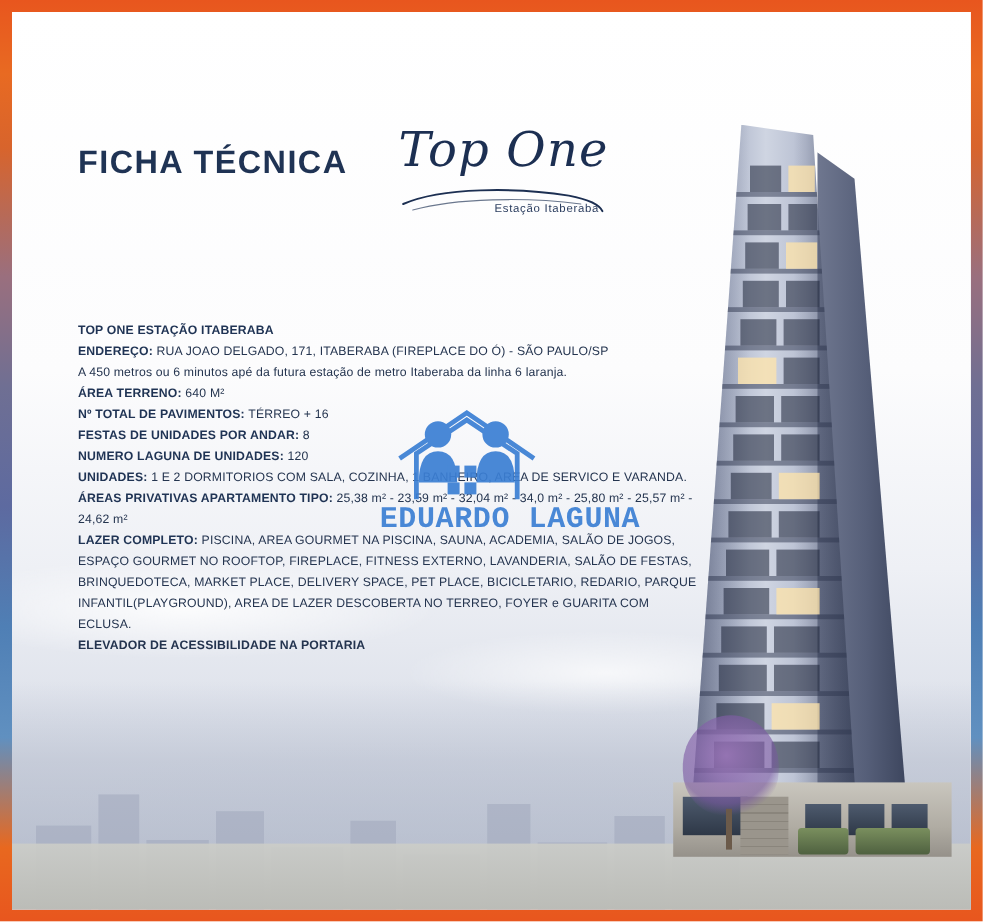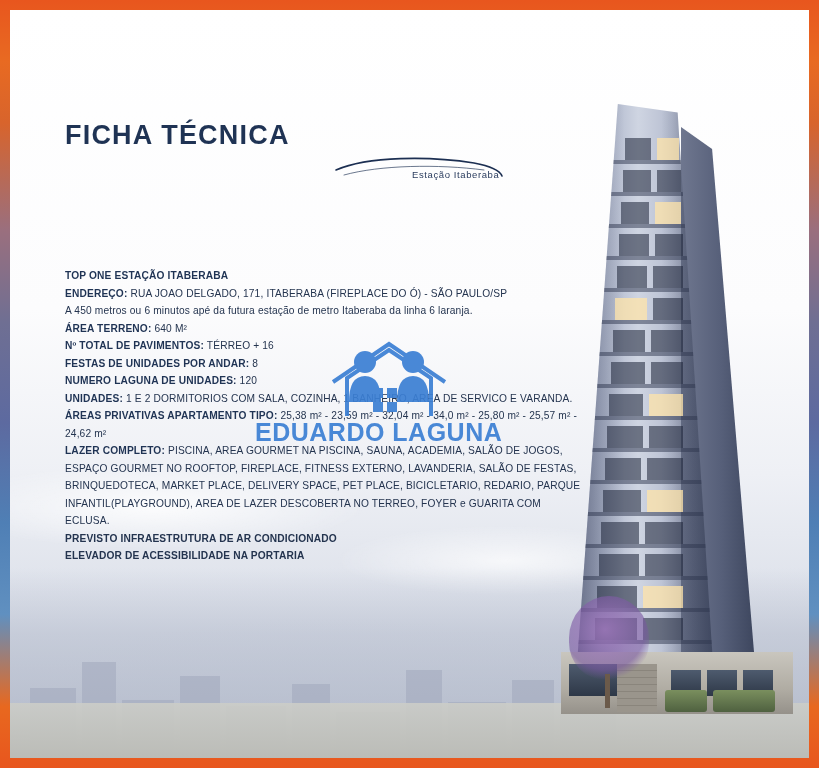--- a/index.html
+++ b/index.html
@@ -132,25 +132,26 @@
     position: absolute;
     left: 245px; top: 330px;
     width: 340px; height: 110px;
     opacity: 0.92;
     pointer-events: none;
   }
   .wm-text {
     position: absolute;
     left: 0; top: 78px;
     width: 340px;
+    text-align: center;
     font-size: 25px;
     font-weight: bold;
     letter-spacing: 0.5px;
     color: #3b7fd4;
-    font-family: Liberation Sans, sans-serif;
+    font-family: Liberation Mono, monospace;
   }
 
   
   .building {
     position: absolute;
     right: 8px; bottom: 36px;
     width: 240px; height: 620px;
   }
   .tower {
     position: absolute;
@@ -245,20 +246,21 @@
       <div class="city-block" style="left:396px; height:88px;  width:36px;"></div>
       <div class="city-block" style="left:438px; height:56px;  width:58px;"></div>
       <div class="city-block" style="left:502px; height:78px;  width:42px;"></div>
       <div class="city-block" style="left:550px; height:50px;  width:56px;"></div>
     </div>
     <div class="ground"></div>
 
     <div class="title">FICHA TÉCNICA</div>
 
     <div class="logo-wrap">
+      <div class="logo-script">Top One</div>
       <svg class="logo-underline" viewBox="0 0 172 26">
         <path d="M2 16 C 34 2, 96 2, 140 9 C 156 12, 166 17, 168 22" fill="none" stroke="#1c2f52" stroke-width="1.6" stroke-linecap="round"></path>
         <path d="M10 21 C 46 11, 104 10, 150 16" fill="none" stroke="#1c2f52" stroke-width="1" stroke-linecap="round" opacity="0.65"></path>
       </svg>
       <div class="logo-sub">Estação Itaberaba</div>
     </div>
 
     <div class="spec">
       <div class="row">
         <b>TOP ONE ESTAÇÃO ITABERABA</b>
@@ -292,21 +294,20 @@
       <div class="row">
         <b>ÁREAS PRIVATIVAS APARTAMENTO TIPO:</b>
         <span>25,38 m² - 23,59 m² - 32,04 m² - 34,0 m² - 25,80 m² - 25,57 m² - 24,62 m²</span>
       </div>
 
       <div class="row">
         <b>LAZER COMPLETO:</b>
         <span>PISCINA, AREA GOURMET NA PISCINA, SAUNA, ACADEMIA, SALÃO DE JOGOS, ESPAÇO GOURMET NO ROOFTOP, FIREPLACE, FITNESS EXTERNO, LAVANDERIA, SALÃO DE FESTAS, BRINQUEDOTECA, MARKET PLACE, DELIVERY SPACE, PET PLACE, BICICLETARIO, REDARIO, PARQUE INFANTIL(PLAYGROUND), AREA DE LAZER DESCOBERTA NO TERREO, FOYER e GUARITA COM ECLUSA.</span>
       </div>
 
-      <div class="row line-head">PREVISTO INFRAESTRUTURA DE AR CONDICIONADO</div>
       <div class="row line-head">ELEVADOR DE ACESSIBILIDADE NA PORTARIA</div>
     </div>
 
     <div class="watermark">
       <svg width="340" height="86" viewBox="0 0 340 86">
         <g fill="none" stroke="#3b7fd4" stroke-width="4">
           <path d="M92 76 L92 38 L134 10 L176 38 L176 76"></path>
           <path d="M78 42 L134 4 L190 42"></path>
         </g>
         <g fill="#3b7fd4">

